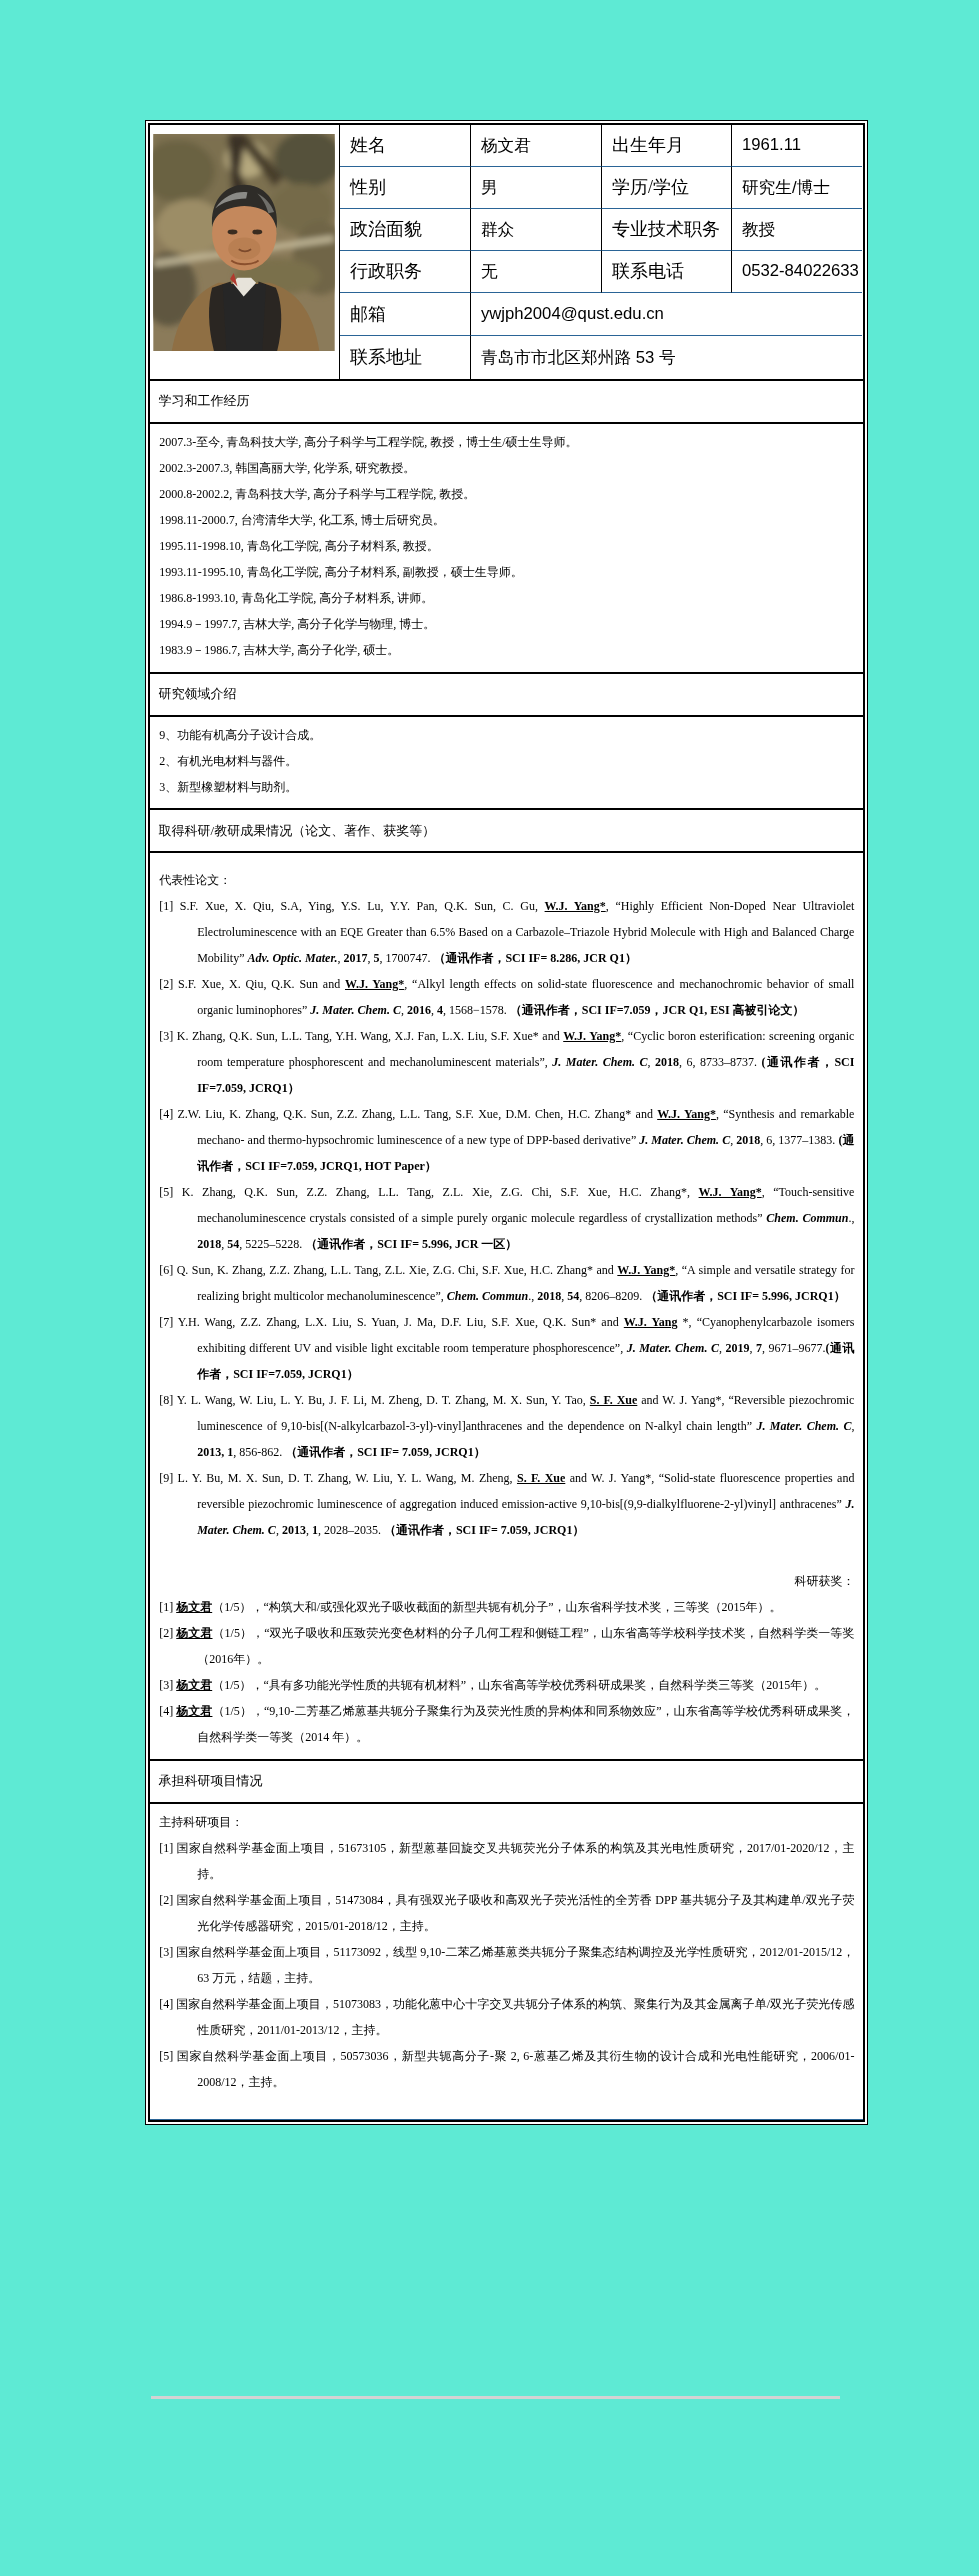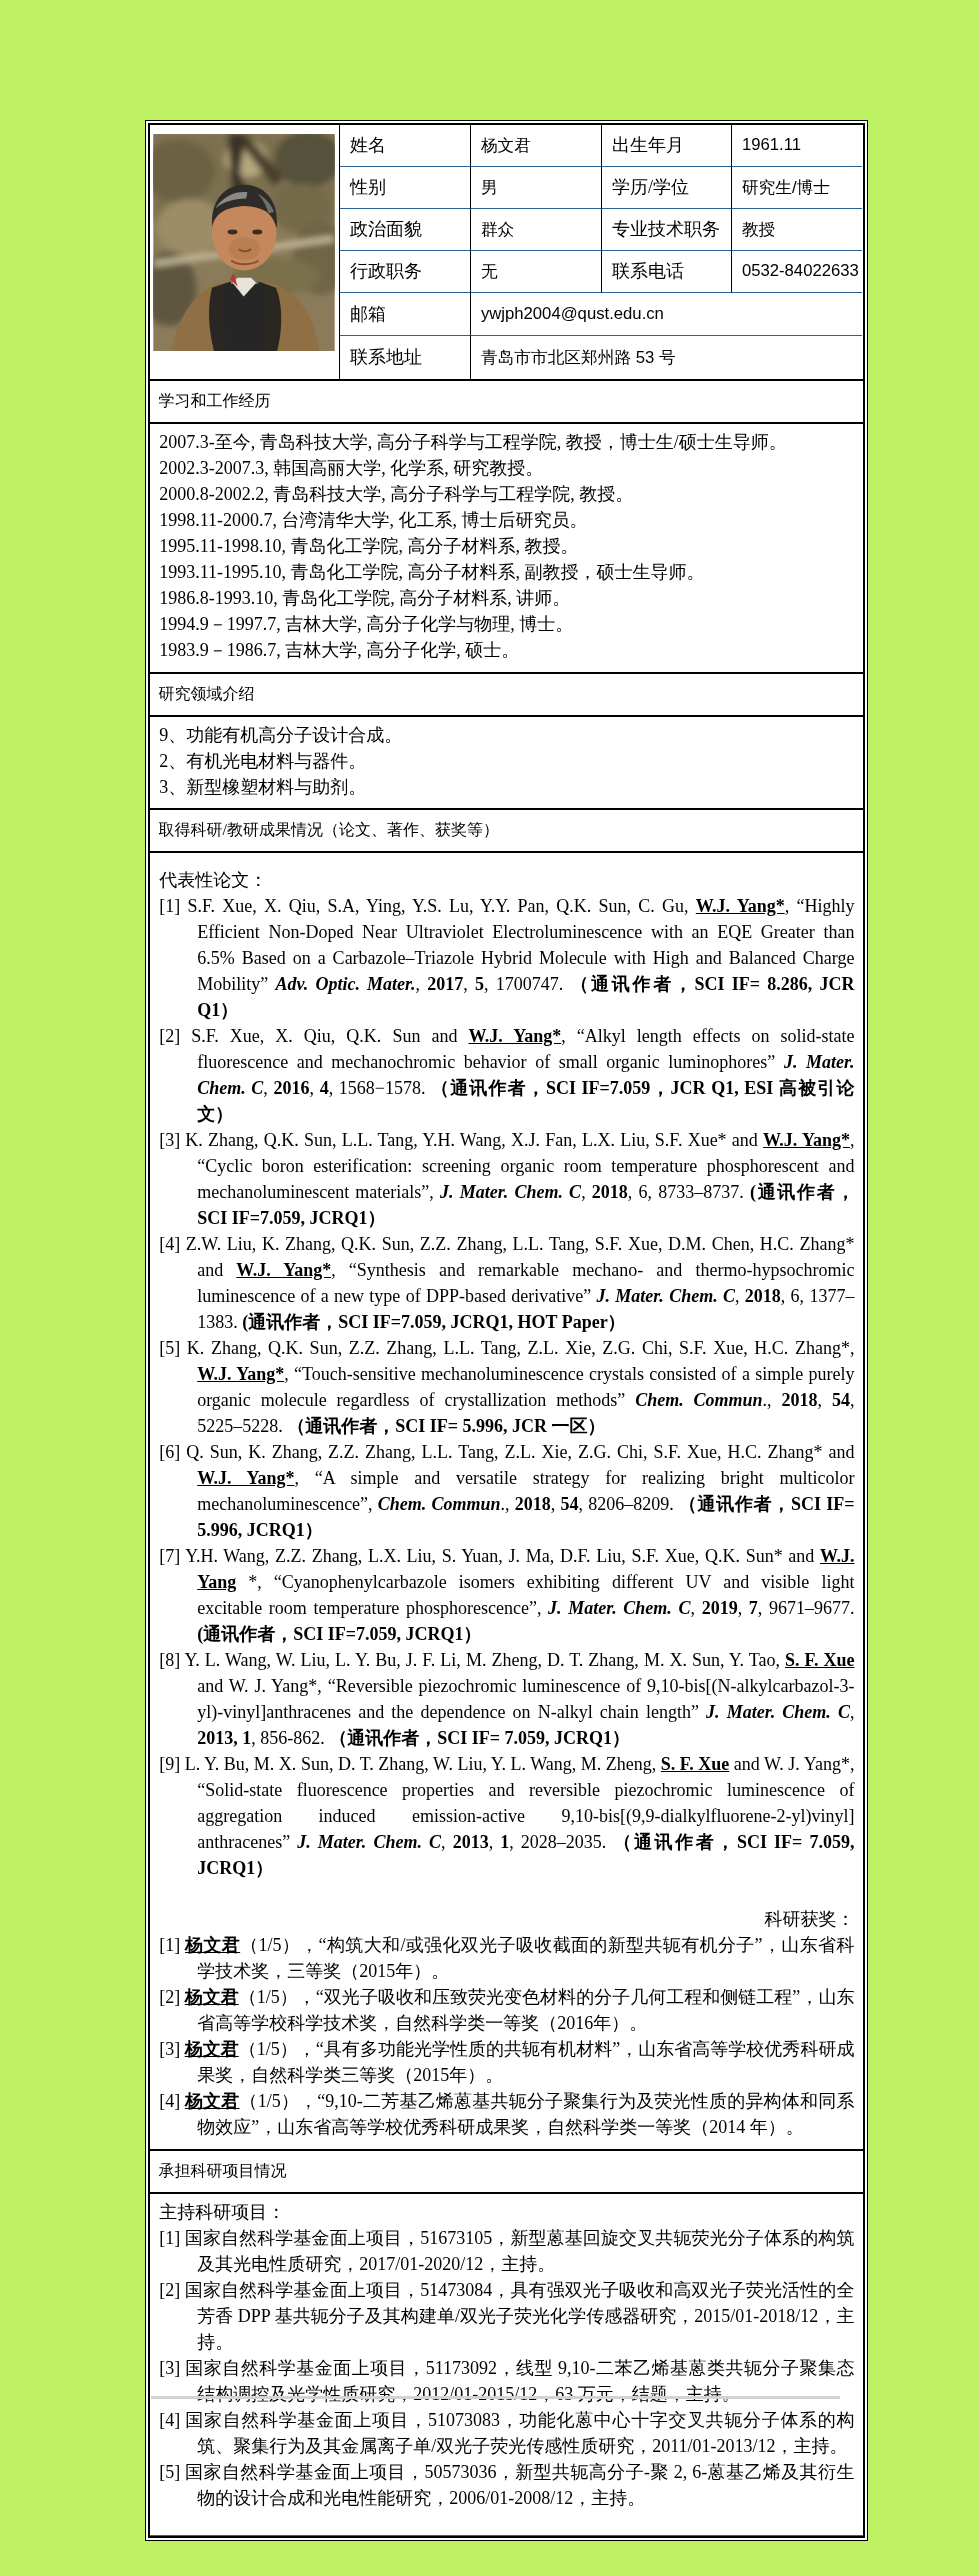--- a/index.html
+++ b/index.html
@@ -1,21 +1,21 @@
 <!DOCTYPE html>
 <html style="font-size:10px"><head>
 <meta charset="utf-8">
 <style>
   * { box-sizing: border-box; margin: 0; padding: 0; }
   html, body { margin: 0; background: #ffffff; }
   .page {
     position: relative;
     width: 979px;
     height: 2576px;
-    background: #bef264;
+    background: #5eead4;
     font-family: "Liberation Serif", "DejaVu Serif", serif;
     color: #000;
     overflow: hidden;
   }
   .doc-box {
     position: absolute;
     left: 145px;
     top: 120px;
     width: 723px;
     border: 1.2px solid #000;
@@ -53,26 +53,26 @@
   }
   .photo-cell svg { display: block; }
   .span3 { grid-column: 3 / 6; }
 
   
   .sec-head {
     min-height: 43px;
     display: flex;
     align-items: center;
     padding: 3.7px 8.7px;
-    font-size: 16px;
+    font-size: 13px;
     border-bottom: 2.5px solid #000;
   }
   .sec-body {
     padding: 5px 8.7px 8.7px 9.3px;
-    font-size: 18px;
+    font-size: 12px;
     line-height: 26px;
     border-bottom: 2.5px solid #000;
   }
   .sec-body.last {
     border-bottom: 1.9px solid #2a6496;
     padding-bottom: 24px;
   }
   .plain-line { white-space: normal; }
   .hang {
     padding-left: 38px;

